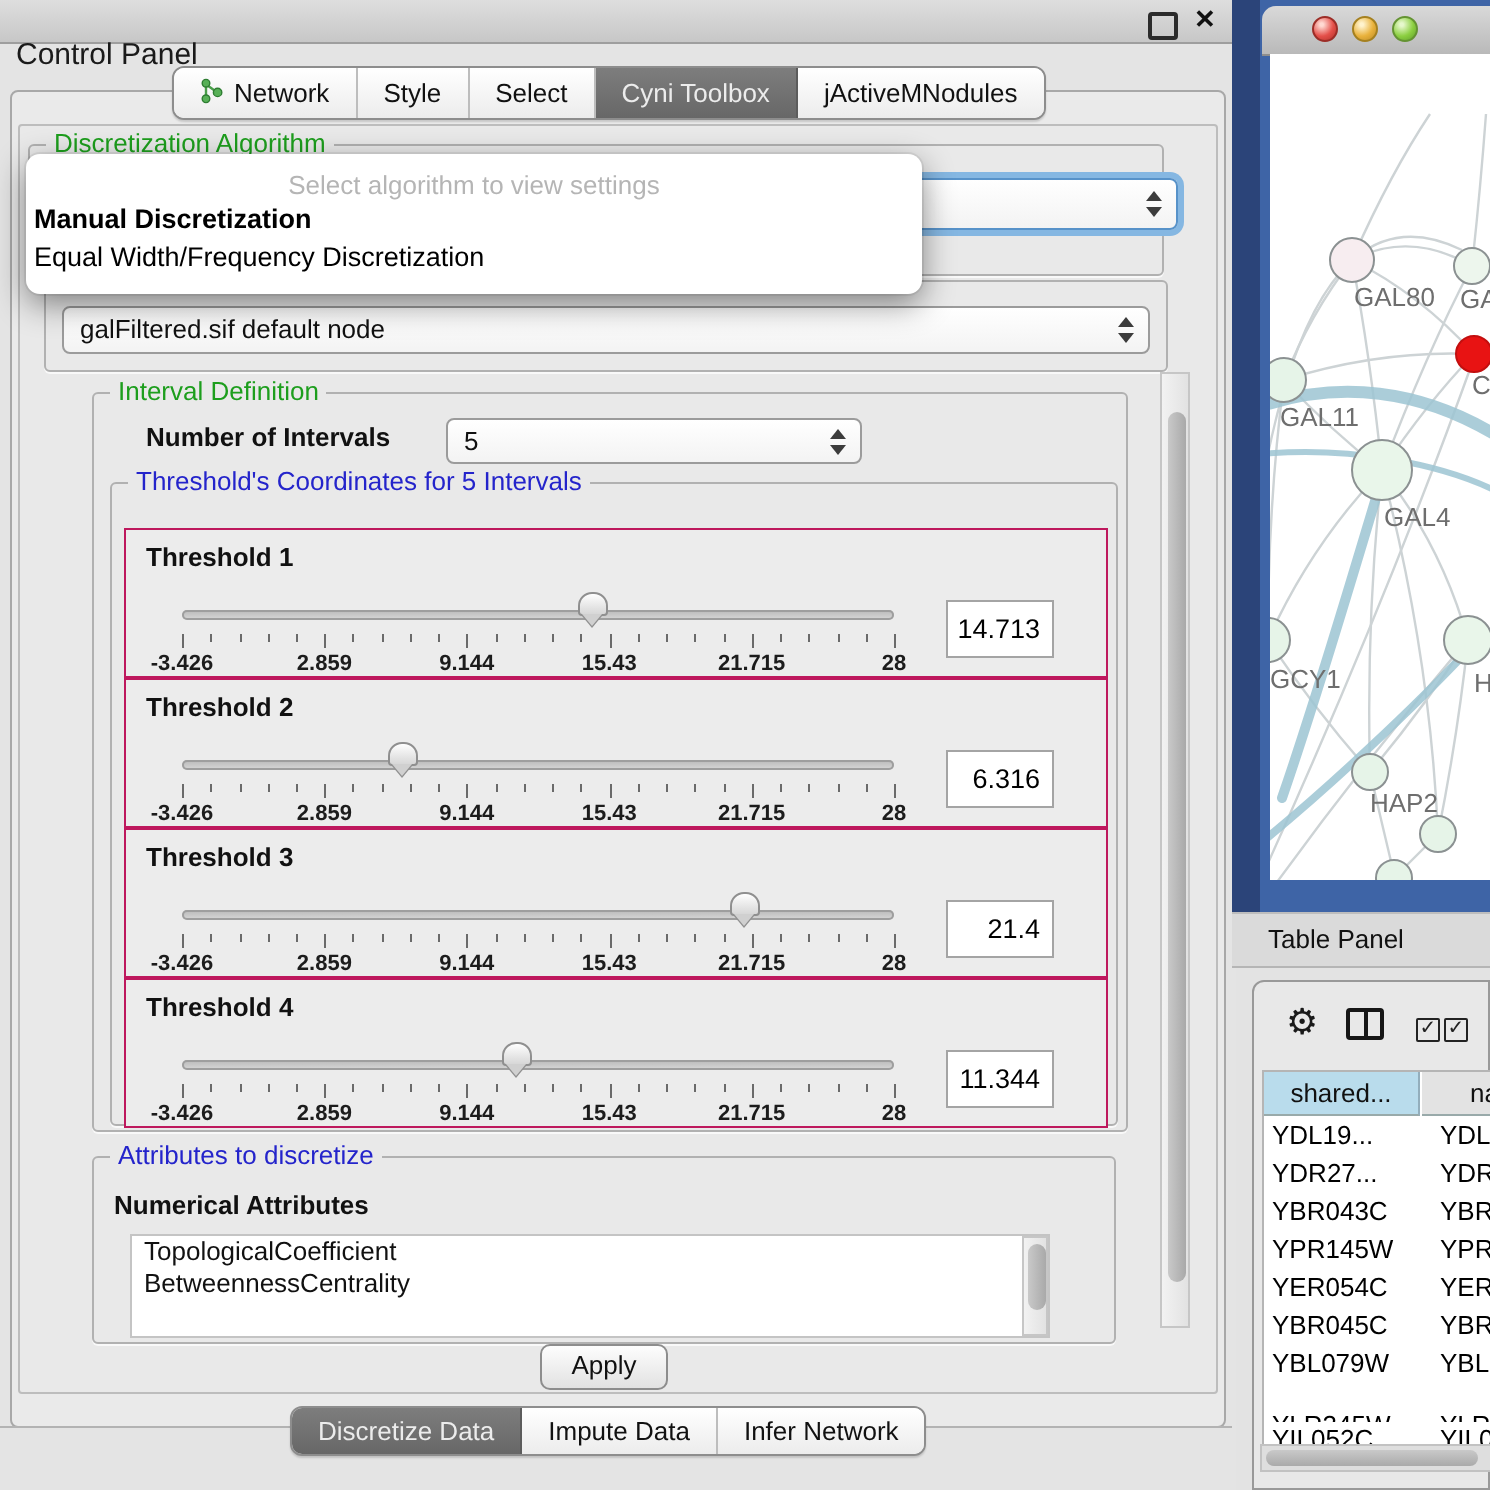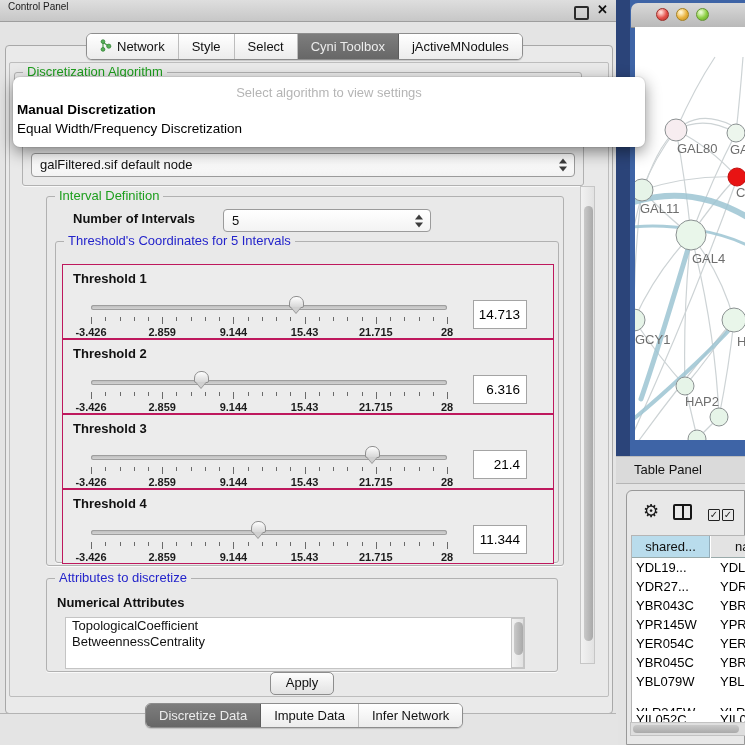--- a/index.html
+++ b/index.html
@@ -2,21 +2,21 @@
 <html><head>
 <meta charset="utf-8">
 <style>
   html,body{margin:0;padding:0}
   #root{position:relative;width:745px;height:745px;background:#e3e3e3;
         font-family:"Liberation Sans",sans-serif;overflow:hidden;-webkit-font-smoothing:antialiased}
   .abs{position:absolute}
   
   .cp-titlebar{left:0;top:0;width:618px;height:22px;background:linear-gradient(#dedede,#c7c7c7);
       border-bottom:1px solid #9e9e9e;box-sizing:border-box}
-  .cp-title{position:absolute;left:8px;top:1px;font-size:10px;color:#1a1a1a}
+  .cp-title{position:absolute;left:8px;top:19px;font-size:15px;color:#1a1a1a}
   .float-btn{position:absolute;left:574px;top:6px;width:11px;height:10px;border:2px solid #2b2b2b;border-radius:2px}
   .close-btn{position:absolute;left:597px;top:2px;font-size:13px;font-weight:bold;color:#111}
   .content-panel{left:5px;top:45px;width:608px;height:669px;background:#eaeaea;
       border:1px solid #a8a8a8;border-radius:4px;box-sizing:border-box}
   .inner-panel{left:9px;top:62px;width:600px;height:635px;background:#e9e9e9;
       border:1px solid #bdbdbd;border-radius:2px;box-sizing:border-box}
   
   .segmented{display:flex;height:25px;border:1px solid #8d8d8d;border-radius:6px;overflow:hidden;
       background:#fff;box-shadow:0 1px 1px rgba(0,0,0,.15);z-index:5}
   .seg{display:flex;align-items:center;justify-content:center;gap:5px;padding:0 13px;font-size:13px;
@@ -31,21 +31,21 @@
   .combo{position:absolute;background:linear-gradient(#ffffff,#f3f3f3);border:1px solid #9b9b9b;border-radius:4px;
       font-size:13px;color:#111;line-height:22px;padding:0 22px 0 8px;box-sizing:border-box;
       white-space:nowrap;overflow:hidden}
   .combo.focus{box-shadow:0 0 0 3px #85b7e2;border-color:#5792c9}
   .stepper{position:absolute;right:6px;top:50%;width:9px;height:15px;transform:translateY(-50%)}
   .stepper::before,.stepper::after{content:"";position:absolute;left:0;
       border-left:4.5px solid transparent;border-right:4.5px solid transparent}
   .stepper::before{top:1px;border-bottom:5px solid #3c3c3c}
   .stepper::after{bottom:1px;border-top:5px solid #3c3c3c}
   
-  #algo-popup{left:13px;top:77px;width:632px;height:70px;background:#fff;border-radius:7px;z-index:30;
+  #algo-popup{left:13px;top:77px;width:448px;height:70px;background:#fff;border-radius:7px;z-index:30;
       box-shadow:0 5px 16px rgba(0,0,0,.45),0 0 0 1px rgba(0,0,0,.06)}
   .popup-hint{margin-top:8px;text-align:center;font-size:13px;color:#b5b5b5}
   .popup-item{font-size:13.5px;color:#000;padding:2px 0 1px 4px;line-height:16px}
   .popup-item.sel{font-weight:bold}
   
   .tbox{position:absolute;left:6px;width:490px;height:73px;background:#ececec;border:1px solid #be185d}
   .tlabel{position:absolute;left:10px;top:6px;font-size:13px;font-weight:bold;color:#111}
   .track{position:absolute;left:28px;top:40px;width:356px;height:5px;border-radius:3px;
       background:linear-gradient(#b9b9b9,#d8d8d8);box-shadow:inset 0 0 0 1px #9e9e9e}
   .thumb{position:absolute;top:31px;width:15px;height:12px;background:linear-gradient(#fefefe,#d7d7d7);

